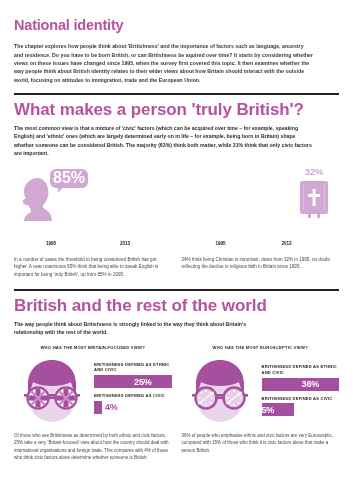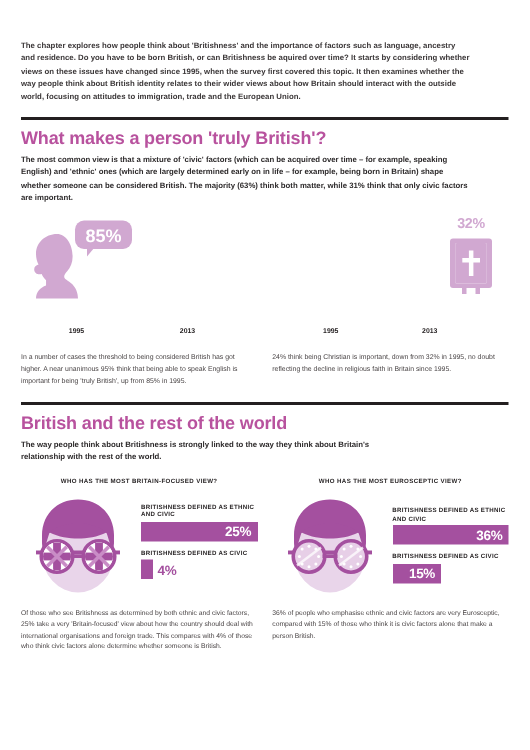--- a/index.html
+++ b/index.html
@@ -46,21 +46,21 @@
   
   .rule{
     height:1.6px;
     background:#231f20;
     margin:9px 0 0 0;
   }
 
   
   .sec-head{
     color:#b8529e;
-    font-size:12px;
+    font-size:17px;
     font-weight:bold;
     letter-spacing:-0.1px;
     margin-top:5px;
   }
   .sec-lead{
     margin-top:4px;
     font-size:5.2px;
     line-height:1.62;
     font-weight:bold;
     color:#2d2a2b;
@@ -88,21 +88,21 @@
   .silhouette.big{width:44px;height:52px;left:2px;}
   .bubble{
     position:absolute;
     border-radius:6px;
     color:#ffffff;
     font-weight:bold;
     display:flex;align-items:center;justify-content:center;
   }
   .bubble.b1{
     left:36px;top:3px;width:38px;height:19px;
-    background:#d1a8d1;font-size:12px;
+    background:#d1a8d1;font-size:16px;
   }
   .bubble.b2{
     left:40px;top:0px;width:42px;height:21px;
     background:#a4509f;font-size:11.5px;
   }
   .bubble:after{
     content:"";position:absolute;bottom:-5px;left:8px;
     width:0;height:0;border-style:solid;
     border-width:6px 5px 0 0;
   }
@@ -147,21 +147,21 @@
   .facerow{display:flex;align-items:center;gap:4px;}
   .face{width:76px;height:70px;flex:none;}
   .bars{flex:1;padding-top:3px;}
   .barlabel{
     font-size:4.1px;font-weight:bold;letter-spacing:0.2px;
     line-height:1.35;color:#231f20;margin-bottom:2px;
   }
   .bar{
     height:13px;background:#a4509f;color:#fff;
     display:flex;align-items:center;justify-content:flex-end;
-    padding-right:4px;box-sizing:border-box;
+    padding-right:20px;box-sizing:border-box;
     font-size:9px;font-weight:bold;letter-spacing:-0.2px;
   }
   .bar.small{width:8px;padding-right:0;background:#a4509f;}
   .barline{display:flex;align-items:center;gap:3px;margin-bottom:5px;}
   .barvalue-out{
     font-size:9px;font-weight:bold;color:#a4509f;letter-spacing:-0.2px;
   }
   .bar.w100{width:100%;}
   .footnote{
     margin-top:8px;
@@ -169,20 +169,21 @@
     line-height:1.68;
     color:#4a4546;
     max-width:160px;
   }
 </style>
 </head>
 <body>
 
 <div class="page">
 
+  <div class="kicker">National identity</div>
   <p class="intro">The chapter explores how people think about 'Britishness' and the importance of factors such as language, ancestry and residence. Do you have to be born British, or can Britishness be aquired over time? It starts by considering whether views on these issues have changed since 1995, when the survey first covered this topic. It then examines whether the way people think about British identity relates to their wider views about how Britain should interact with the outside world, focusing on attitudes to immigration, trade and the European Union.</p>
 
   <div class="rule"></div>
 
   <div class="sec-head">What makes a person 'truly British'?</div>
   <p class="sec-lead">The most common view is that a mixture of 'civic' factors (which can be acquired over time – for example, speaking English) and 'ethnic' ones (which are largely determined early on in life – for example, being born in Britain) shape whether someone can be considered British. The majority (63%) think both matter, while 31% think that only civic factors are important.</p>
 
   <div class="cols">
 
     <div class="col">

